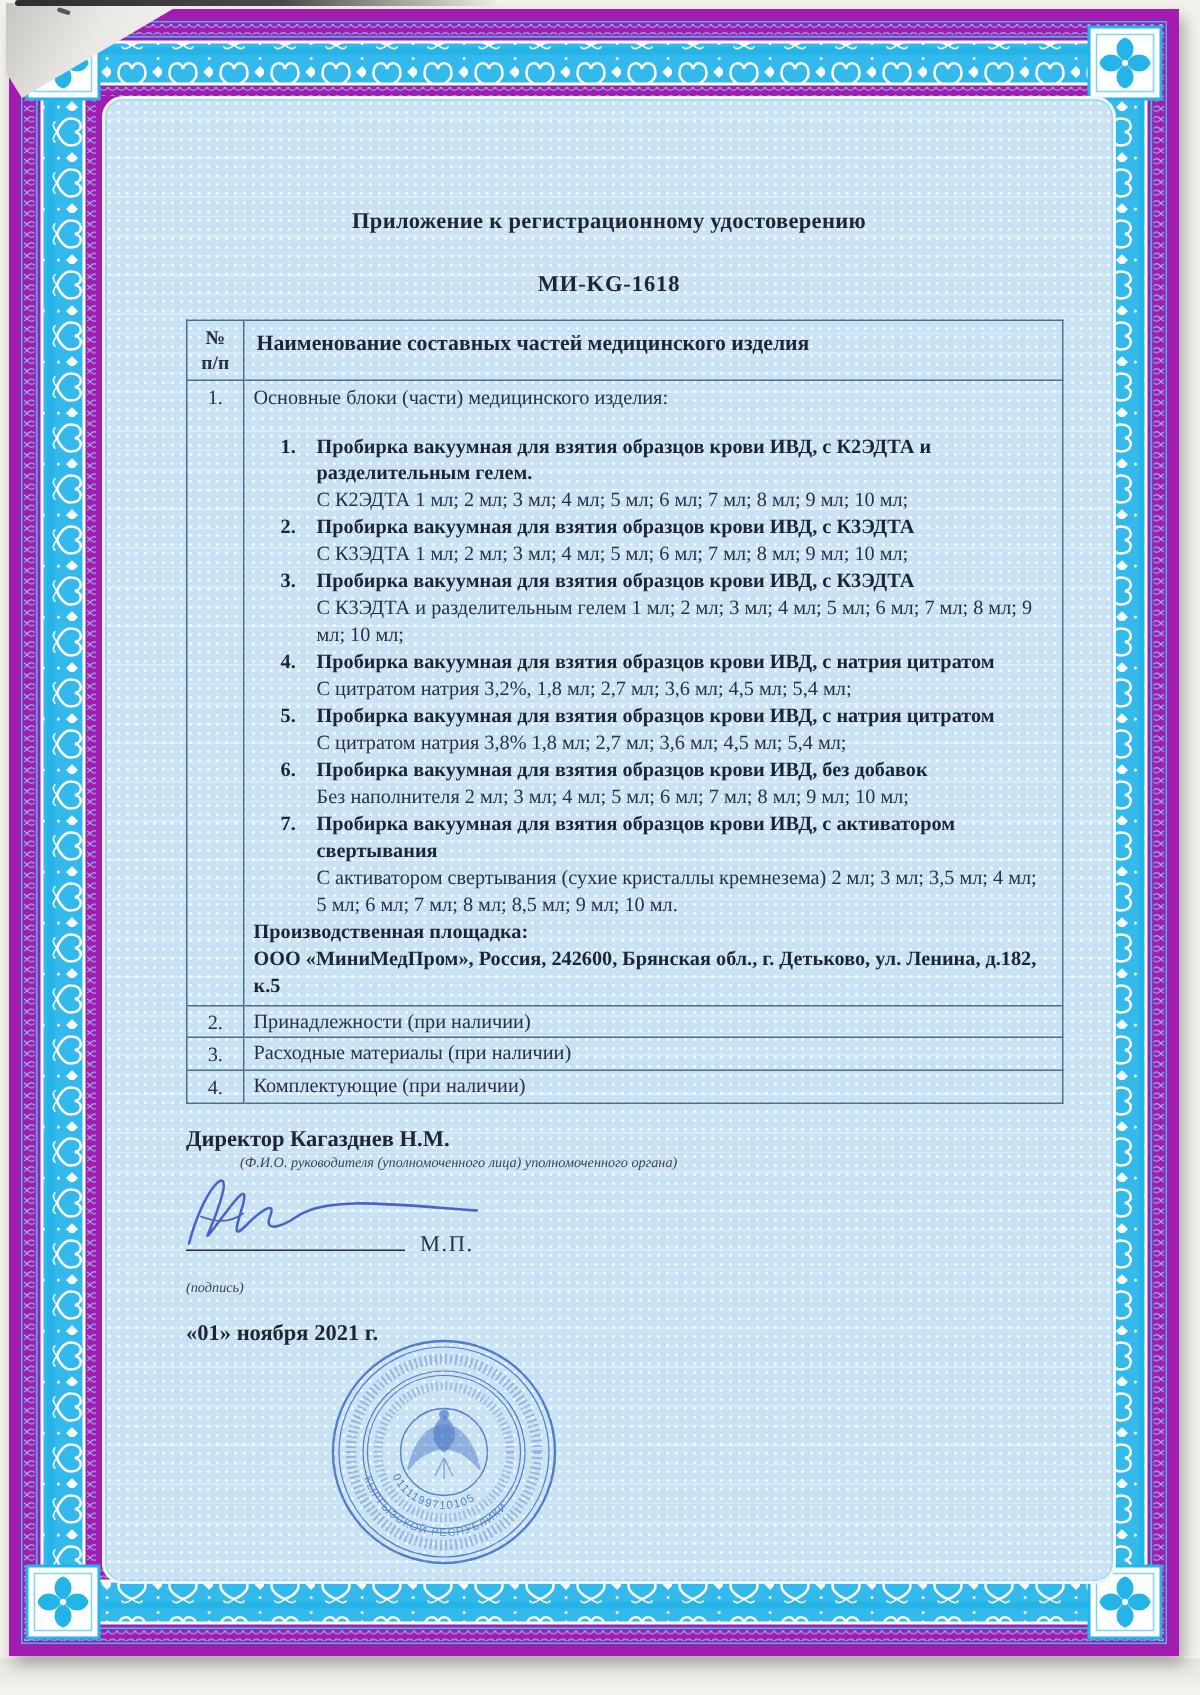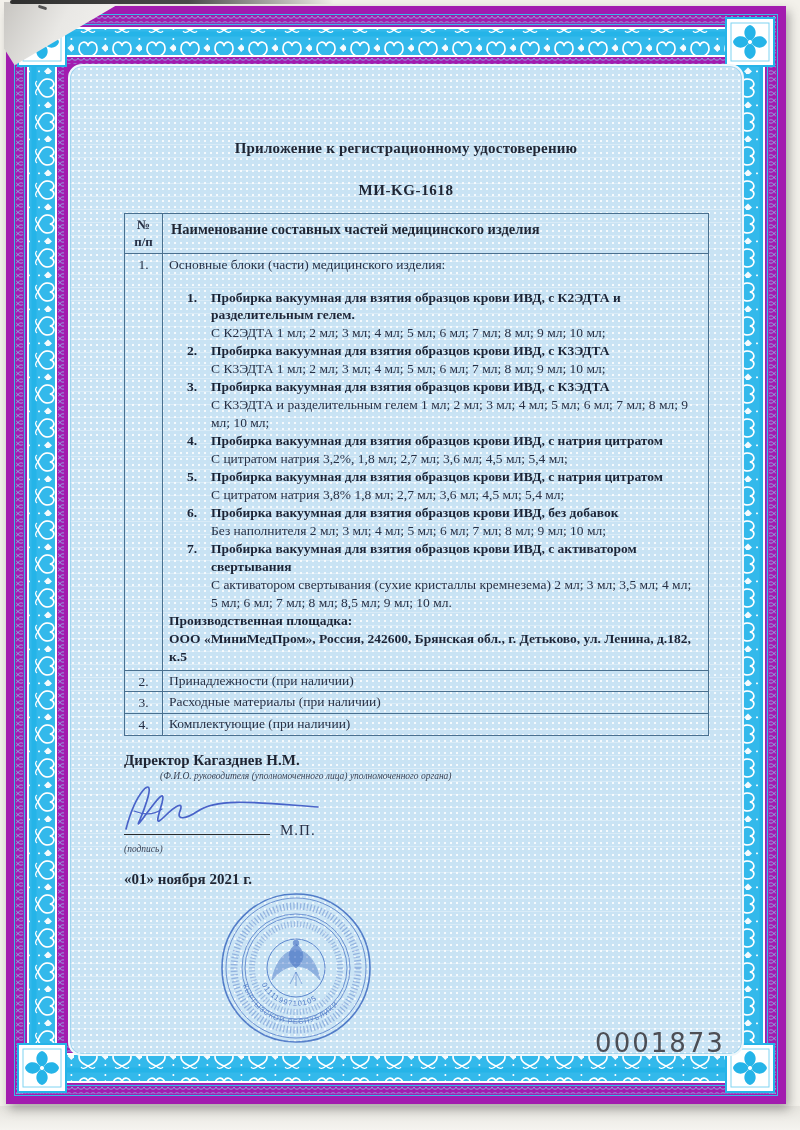--- a/index.html
+++ b/index.html
@@ -66,21 +66,21 @@
 
   
   .sig-block { margin:16px 0 0 54px; position:relative; }
   .director { font-size:15px; font-weight:bold; color:#1f2533; }
   .fio-caption { font-size:9.5px; font-style:italic; color:#3a4356; margin-top:2px;padding-left:36px; }
   .sig-area { height:40px; position:relative; }
   .sig-svg { position:absolute; left:-12px; top:-14px; width:230px; height:78px; z-index:5; }
   .sig-line-row { position:relative; z-index:3; }
   .sig-line { display:inline-block; width:146px; border-bottom:1.3px solid #2c2c2c; height:12px; }
   .mp { font-size:15px; margin-left:10px; letter-spacing:1px; color:#2a3147; }
-  .sig-caption { font-size:9.5px; font-style:italic; color:#3a4356; margin-top:5px; }
+  .sig-caption { font-size:9.5px; font-style:italic; color:#3a4356; margin-top:15px; }
   .date-line { margin-top:17px; font-size:15px; font-weight:bold; color:#1f2533; }
 
   
   .stamp {
     position:absolute; left:146px; top:822px;
     width:160px; height:160px; z-index:6;
     mix-blend-mode:multiply; opacity:.85;
   }
   
   .serial {
@@ -339,21 +339,20 @@
           <path d="M80,84 L74,96 M80,84 L80,98 M80,84 L86,96" fill="none" stroke-width="1" opacity=".6"></path>
         </g>
         <text font-size="7" fill="#4b76c9" opacity=".9" font-family="Liberation Sans, sans-serif" letter-spacing="1">
           <textPath href="#arc-low" startOffset="10%">КЫРГЫЗСКОЙ РЕСПУБЛИКИ</textPath>
         </text>
         <text font-size="7.5" fill="#4b76c9" font-family="Liberation Sans, sans-serif" letter-spacing="1">
           <textPath href="#arc-digits" startOffset="14%">0111199710105</textPath>
         </text>
       </svg>
 
-      <div class="serial">0001873</div>
     </div>
   </div>
 
   <div class="fold-corner"></div>
 </div>
 
 <div class="scan-strip"></div>
 <div class="scan-speck"></div>
 
 </body></html>

